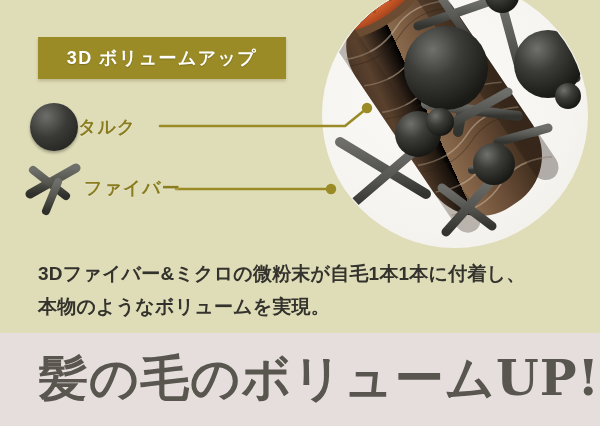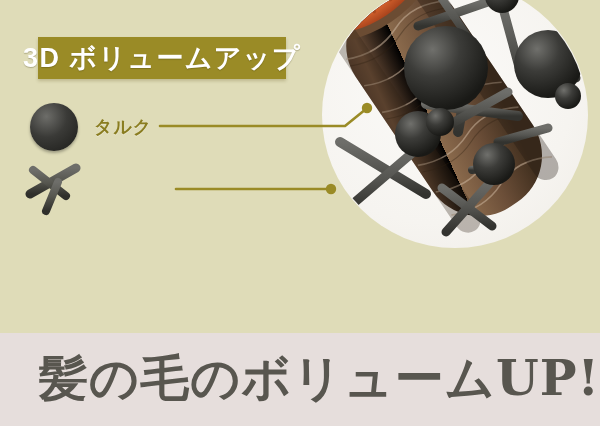--- a/index.html
+++ b/index.html
@@ -31,21 +31,21 @@
 
   
   .badge {
     position:absolute; left:38px; top:37px; width:248px; height:42px;
     background:#9a8b26;
     box-shadow:0 2px 3px rgba(90,80,20,.25);
     display:flex; align-items:center; justify-content:center;
   }
   .badge-text {
     color:#ffffff;
-    font-size:27px;
+    font-size:18px;
     font-weight:bold;
     letter-spacing:1.4px;
     white-space:nowrap;
     text-shadow:0 1px 1px rgba(60,52,10,.30);
   }
 
   
   .legend-row { position:absolute; display:flex; align-items:center; }
   .legend-talc  { left:30px; top:103px; }
   .legend-fiber { left:24px; top:160px; }
@@ -57,21 +57,21 @@
     flex:0 0 auto;
   }
   .fiber-ico { width:60px; height:56px; flex:0 0 auto; }
 
   .legend-label {
     color:#8a7d20;
     font-size:18px;
     font-weight:bold;
     letter-spacing:1px;
     white-space:nowrap;
-    margin-left:16px;
+    margin-left:0;
     text-shadow:0 1px 0 rgba(255,255,255,.30);
   }
 
   
   .connectors { position:absolute; left:0; top:0; }
 
   
   .body-copy {
     position:absolute; left:38px; top:258px; width:530px;
     color:#33322c;
@@ -243,20 +243,25 @@
           <stop offset="50%" stop-color="#56564f"></stop>
           <stop offset="100%" stop-color="#2f2f2b"></stop>
         </linearGradient>
       </defs>
       <g stroke="url(#rodGrad2)" stroke-linecap="round" fill="none">
         <line x1="6" y1="34" x2="52" y2="8" stroke-width="9"></line>
         <line x1="9" y1="10" x2="42" y2="36" stroke-width="8"></line>
         <line x1="34" y1="22" x2="22" y2="51" stroke-width="8"></line>
       </g>
     </svg>
-  </div>
-
+    <span class="legend-label">ファイバー</span>
+  </div>
+
+  <div class="body-copy">
+    <span>3Dファイバー&amp;ミクロの微粉末が自毛1本1本に付着し、</span>
+    <span>本物のようなボリュームを実現。</span>
+  </div>
 
   <div class="banner">
     <span class="banner-text">髪の毛のボリュームUP!</span>
   </div>
 
 </div>
 
 </body></html>

